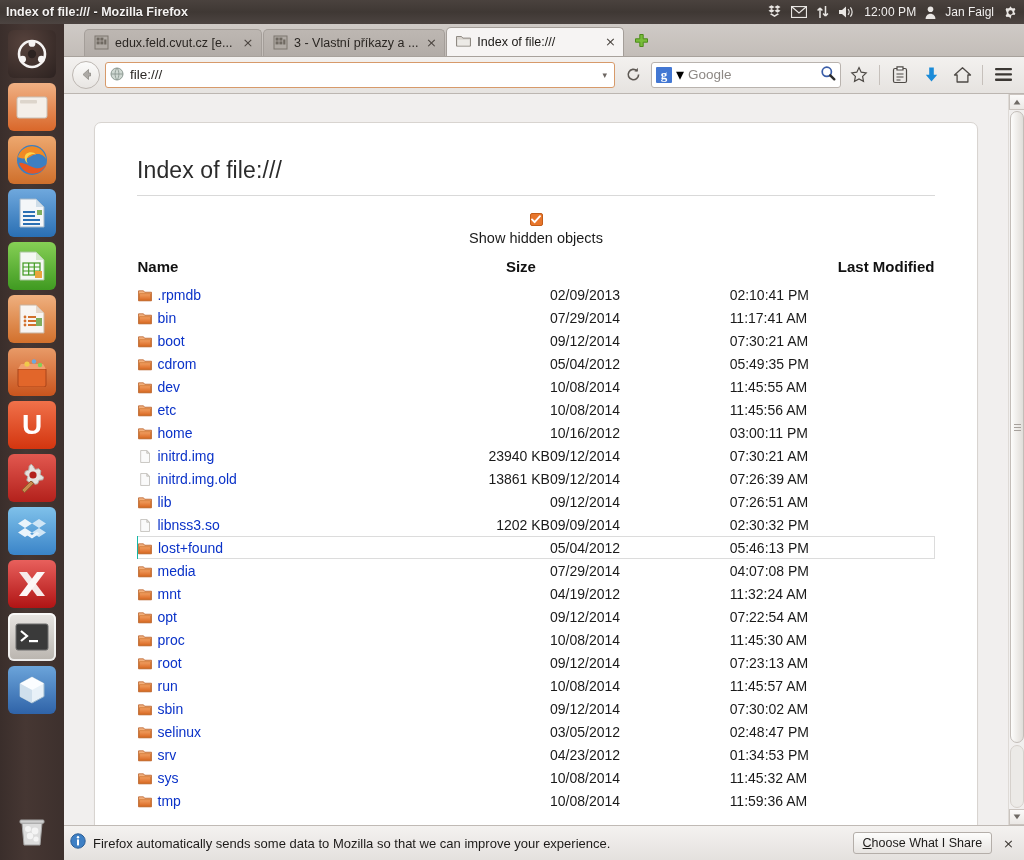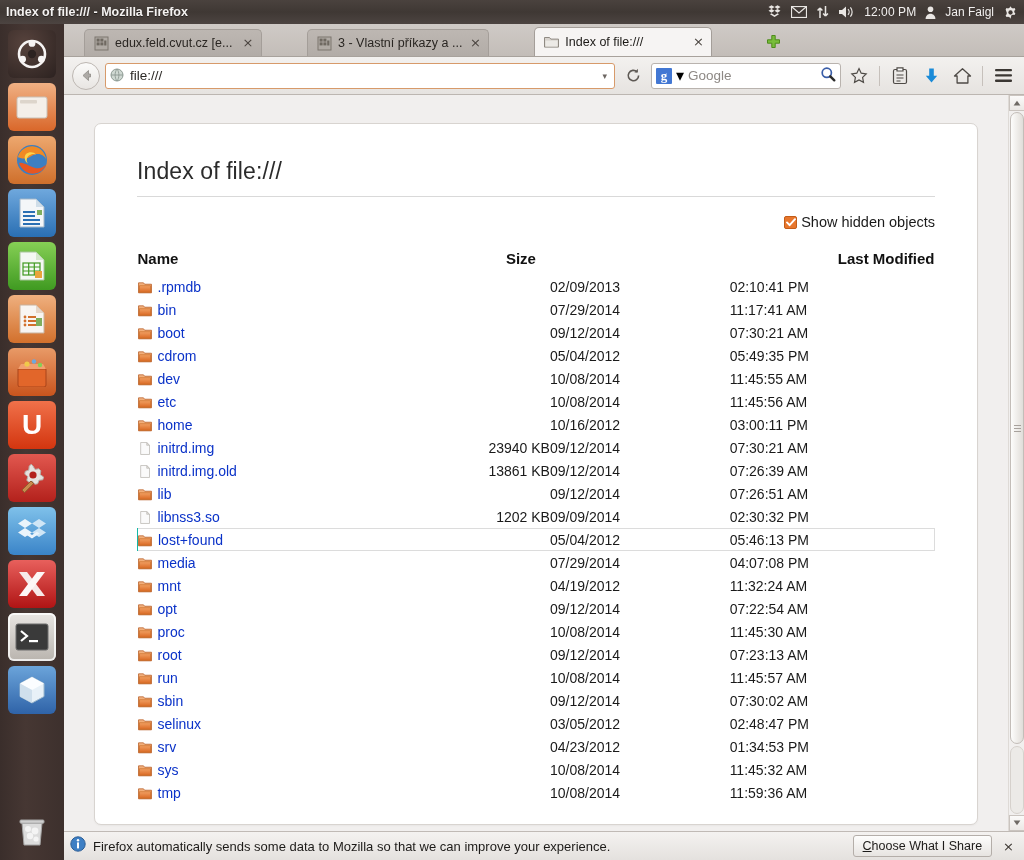--- a/index.html
+++ b/index.html
@@ -66,21 +66,21 @@
   #ffwin {
     position: absolute; left: 64px; top: 24px; width: 960px; height: 836px;
     background: #f3f1f0;
     display: flex; flex-direction: column;
   }
   
   #tabstrip {
     height: 33px; background: #d4cfcb;
     background: linear-gradient(to bottom,#cfcac6,#c3bdb8);
     display: flex; align-items: flex-end; padding-left: 20px;
-    border-bottom: 1px solid #a8a29c; position: relative; gap: 44px;
+    border-bottom: 1px solid #a8a29c; position: relative;
   }
   .tab {
     height: 27px; min-width: 178px; max-width: 196px;
     margin-right: 1px; padding: 0 6px 0 9px;
     display: flex; align-items: center; gap: 6px;
     border-radius: 5px 5px 0 0;
     background: linear-gradient(to bottom,#bdb7b2,#b2aca7);
     border: 1px solid #a49e99; border-bottom: none;
     font-size: 12.5px; color: #2a2622;
     position: relative;
@@ -149,31 +149,31 @@
     min-height: 700px; padding: 34px 42px 20px 42px;
     box-shadow: 0 1px 2px rgba(0,0,0,.04);
   }
   #page h1 {
     font-size: 23px; font-weight: normal; color: #2b2b2b;
     padding-bottom: 11px; border-bottom: 1px solid #d9d9d9;
     letter-spacing: .1px;
   }
   #hiddenrow {
     display: flex; justify-content: flex-end; align-items: center;
-    gap: 4px; margin-top: 17px; font-size: 14.5px; color: #1a1a1a;
+    gap: 4px; margin-top: 17px; font-size: 14.5px; color: #1a1a1a; flex-direction: column;
   }
   .chk {
     width: 13px; height: 13px; background: #e8762c;
     border: 1px solid #c35d19; border-radius: 2px;
     display: flex; align-items: center; justify-content: center;
     flex: 0 0 auto;
   }
   .chk svg { display:block; }
 
-  table#filelist { width: 100%; border-collapse: collapse; margin-top: 20px; }
+  table#filelist { width: 100%; border-collapse: collapse; margin-top: 12px; }
   table#filelist th {
     font-size: 15px; font-weight: bold; color: #111; text-align: left;
     padding: 0 0 8px 0;
   }
   table#filelist th.c-size { text-align: right; padding-right: 14px; }
   table#filelist th.c-date { text-align: right; padding-left: 26px; }
   table#filelist td { font-size: 14px; padding: 0; height: 23px; vertical-align: middle; }
   td.c-name { white-space: nowrap; }
   td.c-name .fname { color: #0a32c8; margin-left: 6px; }
   td.c-size { text-align: right; color: #1a1a1a; padding-right: 14px; white-space: nowrap; font-size: 13.5px;}
@@ -206,21 +206,21 @@
   }
   #sb-thumb .grip { width: 7px; }
   #sb-thumb .grip i { display:block; height:1px; background:#a7a19c; margin:2px 0; }
   #sb-track-bottom {
     position: absolute; left: 1px; width: 14px; bottom: 17px; top: 651px;
     background: #eceae7; border: 1px solid #d6d1cc; border-radius: 7px;
   }
 
   
   #notibar {
-    height: 29px; background: linear-gradient(to bottom,#f4f2f0,#e4e1de);
+    height: 35px; background: linear-gradient(to bottom,#f4f2f0,#e4e1de);
     border-top: 1px solid #c0bab5;
     display: flex; align-items: center; padding: 0 6px; gap: 7px;
     flex: 0 0 auto;
   }
   #notibar .ntext { font-size: 13px; color: #1d1b19; flex: 1 1 auto; }
   #notibar .nbtn {
     font-size: 12.5px; color: #1d1b19; padding: 3px 9px;
     background: linear-gradient(to bottom,#fdfdfc,#e7e4e1);
     border: 1px solid #b4aea9; border-radius: 3px;
   }

